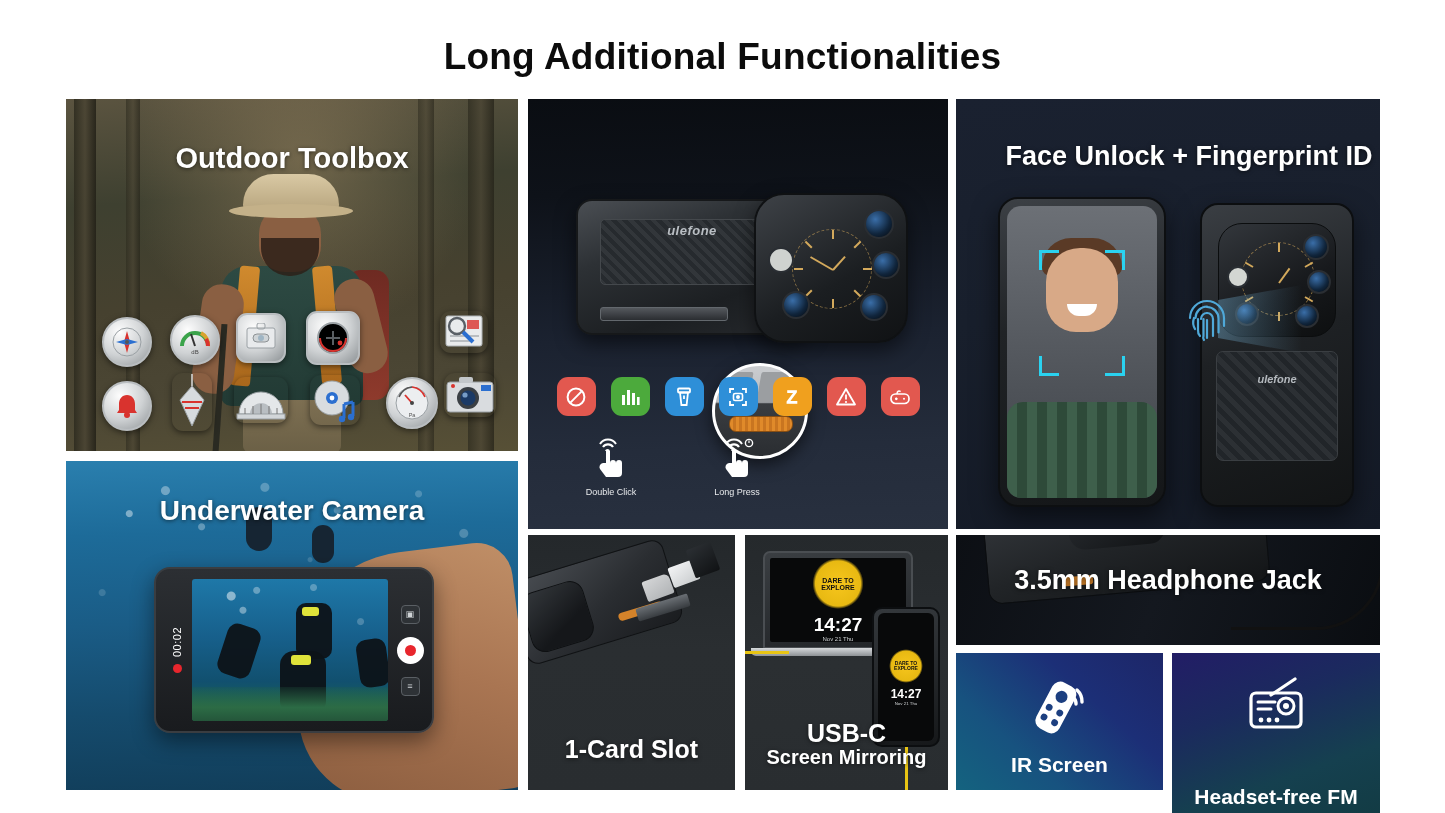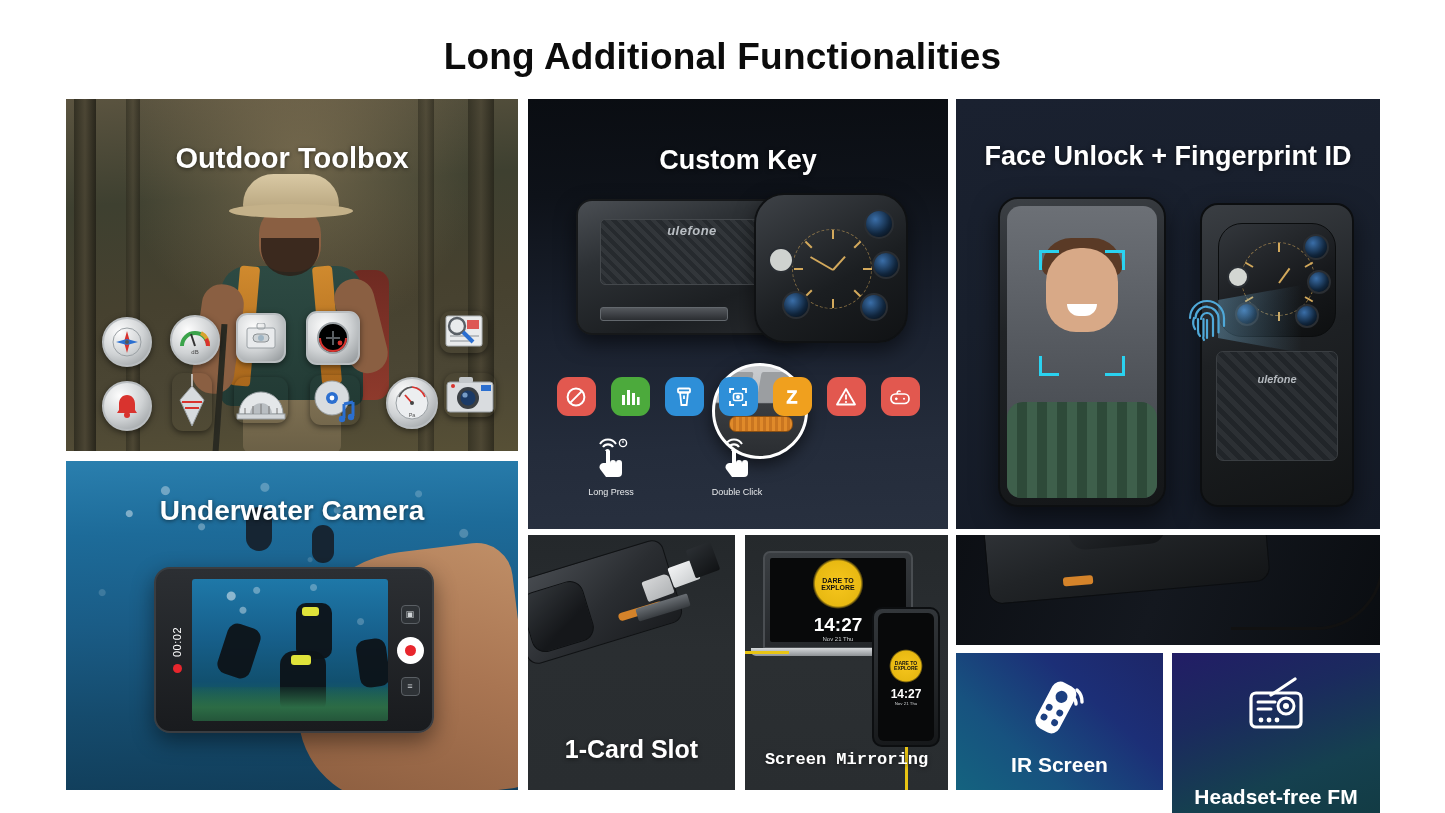--- a/index.html
+++ b/index.html
@@ -134,21 +134,21 @@
   .ck-icons{position:absolute;left:20px;top:278px;width:380px;display:flex;justify-content:center;gap:15px;z-index:25;}
   .ck-ic{width:39px;height:39px;border-radius:11px;display:flex;align-items:center;justify-content:center;}
   .ck-gest{position:absolute;left:40px;top:338px;width:340px;display:flex;gap:40px;z-index:25;}
   .gest{width:86px;text-align:center;}
   .gest-lbl{color:#e8eaec;font-size:9px;margin-top:2px;}
 
   
   #p-face{left:956px;top:99px;width:424px;height:430px;
     background:linear-gradient(170deg,#1a2130 0%,#181f2c 45%,#141a26 100%);
   }
-  #p-face .cap{top:42px;font-size:27px;}
+  #p-face .cap{top:42px;font-size:27px;padding-left:21px;}
   .fu-front{position:absolute;left:42px;top:98px;width:168px;height:310px;border-radius:20px;
     background:linear-gradient(170deg,#3c4045,#202326 40%,#141618 100%);border:2px solid #0d0f11;
     box-shadow:0 10px 26px rgba(0,0,0,.55);padding:7px;box-sizing:border-box;}
   .fu-scr{position:absolute;inset:7px;border-radius:14px;overflow:hidden;
     background:linear-gradient(180deg,#6c7076 0%,#585c62 42%,#3d4147 100%);}
   .fu-man-head{position:absolute;left:50%;top:42px;transform:translateX(-50%);width:72px;height:84px;border-radius:34px 34px 30px 30px;background:#d8a987;}
   .fu-man-hair{position:absolute;left:50%;top:32px;transform:translateX(-50%);width:80px;height:38px;border-radius:40px 40px 12px 12px;background:#5a3a26;}
   .fu-man-smile{position:absolute;left:50%;top:98px;transform:translateX(-50%);width:30px;height:12px;border-radius:0 0 16px 16px;background:#fff;}
   .fu-man-shirt{position:absolute;left:50%;bottom:0;transform:translateX(-50%);width:150px;height:96px;border-radius:16px 16px 0 0;
     background:repeating-linear-gradient(90deg,#3e5f4b 0 10px,#2e4a39 10px 20px),repeating-linear-gradient(0deg,#3e5f4b 0 10px,#2e4a39 10px 20px);}
@@ -189,21 +189,21 @@
   .usb-ph{position:absolute;right:8px;top:72px;width:68px;height:140px;border-radius:10px;
     background:linear-gradient(170deg,#34383c,#16181a);border:2px solid #0c0e10;padding:4px;box-sizing:border-box;z-index:20;}
   .usb-phscr{position:absolute;inset:4px;background:#08090a;border-radius:6px;display:flex;flex-direction:column;align-items:center;justify-content:center;}
   .dare-logo{border-radius:50%;background:radial-gradient(circle,#f2c21a 18%,#e8b912 62%,rgba(232,185,18,0) 70%);
     color:#111;font-weight:bold;display:flex;align-items:center;justify-content:center;text-align:center;line-height:1;overflow:hidden;}
   .usb-time{color:#fff;font-weight:bold;}
   .usb-date{color:#cfd2d4;}
   .usb-cable{position:absolute;background:#e8c414;z-index:18;}
   #p-usb .cap{bottom:22px;top:auto;}
   .usb-t1{font-size:25px;line-height:1.05;}
-  .usb-t2{font-size:17px;line-height:1.25;font-family:Liberation Mono, monospace;}
+  .usb-t2{font-size:20px;line-height:1.25;}
 
   
   #p-jack{left:956px;top:535px;width:424px;height:110px;background:linear-gradient(110deg,#0c0f14 0%,#14181f 48%,#0a0d11 100%);}
   #p-jack .cap{top:30px;font-size:27px;}
   .hj-phone{position:absolute;left:28px;top:-64px;width:280px;height:120px;border-radius:14px;
     background:linear-gradient(165deg,#3a3e43,#212427 55%,#131517 100%);transform:rotate(-5deg);border:1px solid #0c0e10;}
   .hj-cam{position:absolute;left:84px;top:10px;width:96px;height:64px;border-radius:16px;background:linear-gradient(150deg,#2e3237,#111315);}
   .hj-key{position:absolute;left:74px;bottom:11px;width:30px;height:9px;border-radius:3px;background:#d4832a;}
   .hj-cable{position:absolute;right:-4px;top:6px;width:150px;height:86px;border-right:3px solid #111;border-bottom:3px solid #111;border-radius:0 0 68px 0;}
 
@@ -383,21 +383,20 @@
         <div class="cam-small">▣</div>
         <div class="cam-rec">
             <i></i>
           </div>
         <div class="cam-small">≡</div>
       </div>
     </div>
   </div>
 
   <div class="panel" id="p-custom">
-    <div class="cap">Custom Key</div>
 
     <div class="ck-phone">
       <div class="ck-body">
         <div class="ck-mesh"></div>
         <div class="ck-brand">ulefone</div>
         <div class="ck-tray"></div>
       </div>
       <div class="ck-cam">
         <div class="ck-dial">
           <span class="ck-tick" style="transform:rotate(0deg)"></span>
@@ -477,33 +476,33 @@
             <path d="M8 8 C8 5 10 4.4 11.6 5.6" fill="none" stroke="#fff" stroke-width="1.5"></path>
           </svg>
       </div>
     </div>
 
     <div class="ck-gest">
       <div class="gest">
         <svg width="44" height="44" viewBox="0 0 44 44">
             <path d="M14 10 a6 6 0 0 1 10 0" fill="none" stroke="#fff" stroke-width="2.2"></path>
             <path d="M11 7 a9.5 9.5 0 0 1 16 0" fill="none" stroke="#fff" stroke-width="2"></path>
-            <circle cx="34" cy="6" r="3.6" fill="none" stroke="#fff" stroke-width="1.4"></circle>
-            <line x1="34" y1="6" x2="34" y2="3.6" stroke="#fff" stroke-width="1.2"></line>
             <path d="M17 14 L17 26 L14 26 a4 4 0 0 0 -3 6 l6 8 h12 a4 4 0 0 0 4 -4 l0 -10 a3 3 0 0 0 -6 0 a3 3 0 0 0 -6 0 l0 -12 a2.6 2.6 0 0 0 -5 0 z" fill="#fff"></path>
           </svg>
-        <div class="gest-lbl">Long Press</div>
+        <div class="gest-lbl">Double Click</div>
       </div>
       <div class="gest">
         <svg width="44" height="44" viewBox="0 0 44 44">
             <path d="M14 10 a6 6 0 0 1 10 0" fill="none" stroke="#fff" stroke-width="2.2"></path>
             <path d="M11 7 a9.5 9.5 0 0 1 16 0" fill="none" stroke="#fff" stroke-width="2"></path>
+            <circle cx="34" cy="6" r="3.6" fill="none" stroke="#fff" stroke-width="1.4"></circle>
+            <line x1="34" y1="6" x2="34" y2="3.6" stroke="#fff" stroke-width="1.2"></line>
             <path d="M17 14 L17 26 L14 26 a4 4 0 0 0 -3 6 l6 8 h12 a4 4 0 0 0 4 -4 l0 -10 a3 3 0 0 0 -6 0 a3 3 0 0 0 -6 0 l0 -12 a2.6 2.6 0 0 0 -5 0 z" fill="#fff"></path>
           </svg>
-        <div class="gest-lbl">Double Click</div>
+        <div class="gest-lbl">Long Press</div>
       </div>
     </div>
   </div>
 
   <div class="panel" id="p-face">
     <div class="cap">Face Unlock + Fingerprint ID</div>
 
     <div class="fu-front">
       <div class="fu-scr">
         <div class="fu-man-shirt"></div>
@@ -584,29 +583,31 @@
     <div class="usb-cable" style="right:40px;top:150px;width:3px;height:105px;"></div>
 
     <div class="usb-ph">
       <div class="usb-phscr">
         <div class="dare-logo" style="width:34px;height:34px;font-size:5px;padding:4px;box-sizing:border-box;">DARE TO EXPLORE</div>
         <div class="usb-time" style="font-size:12px;margin-top:4px;">14:27</div>
         <div class="usb-date" style="font-size:4.4px;">Nov 21  Thu</div>
       </div>
     </div>
 
+    <div class="cap usb-t1" style="bottom:44px;">USB-C</div>
     <div class="cap usb-t2" style="bottom:20px;">Screen Mirroring</div>
   </div>
 
   <div class="panel" id="p-jack">
     <div class="hj-phone">
       <div class="hj-cam"></div>
       <div class="hj-key"></div>
     </div>
     <div class="hj-cable"></div>
+    <div class="cap">3.5mm Headphone Jack</div>
   </div>
 
   <div class="panel" id="p-ir">
     <div class="tile-ic">
       <svg width="70" height="62" viewBox="0 0 70 62">
         <g transform="rotate(28 30 32)">
           <rect x="18" y="6" width="26" height="52" rx="9" fill="#fff"></rect>
           <circle cx="31" cy="20" r="6" fill="#1c3f80"></circle>
           <circle cx="25" cy="35" r="3.4" fill="#1c3f80"></circle>
           <circle cx="37" cy="35" r="3.4" fill="#1c3f80"></circle>

